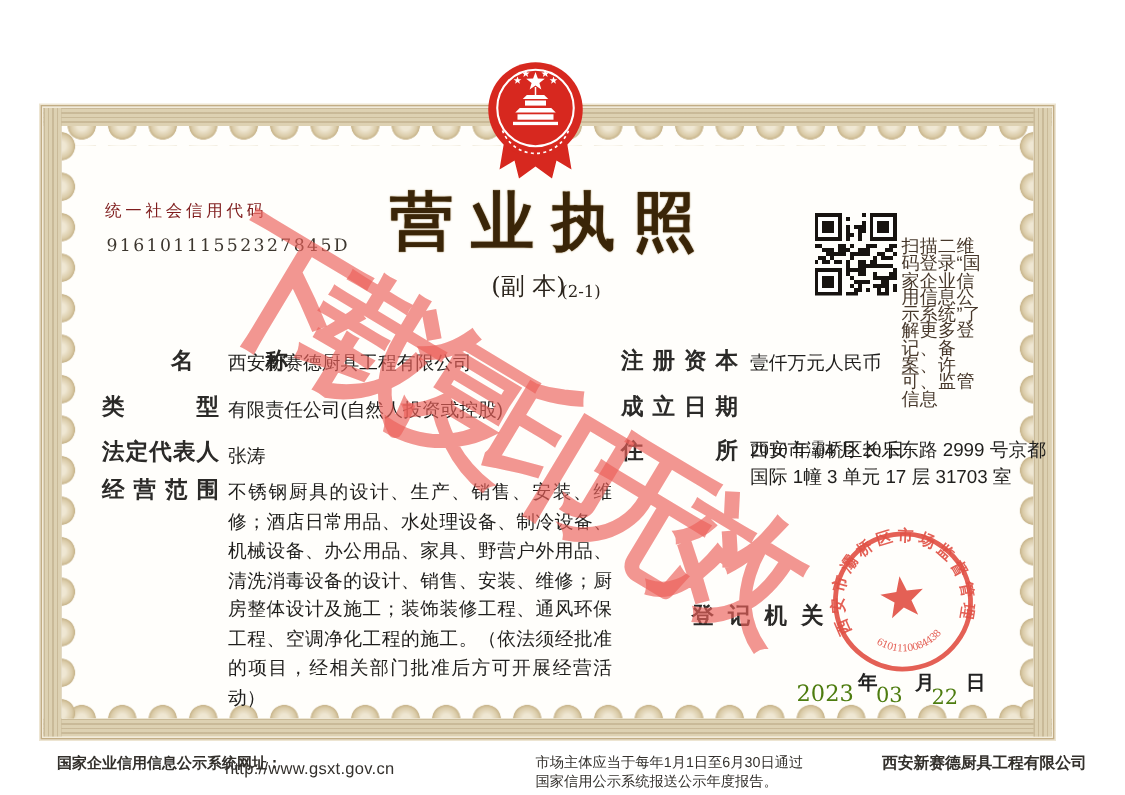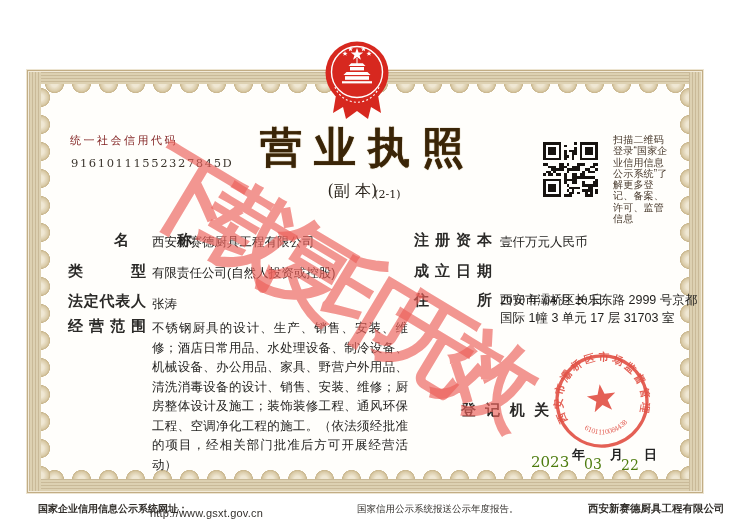--- a/index.html
+++ b/index.html
@@ -39,21 +39,21 @@
   .doc-title{left:248px;top:124px;width:232px;text-align:left;
     font-family:"DejaVu Serif",serif;font-weight:700;font-size:42px;line-height:48px;
     letter-spacing:12px;padding-left:12px;box-sizing:border-box;color:#3a2508;
     text-shadow:0 0 1px #6b4a12;}
   .doc-sub{left:248px;top:181px;width:232px;text-align:center;color:#2b241c;
     font-family:"DejaVu Serif",serif;font-size:16px;}
   .doc-sub .idx{font-size:11px;position:relative;top:2px;margin-left:-3px;}
 
   .qr{left:543px;top:142px;width:55px;height:55px;}
   .qr svg{display:block;shape-rendering:crispEdges;}
-  .qr-caption{left:601px;top:134px;width:58px;font-size:10px;line-height:11.3px;color:#46372a;letter-spacing:.2px;margin-left:12px;}
+  .qr-caption{left:601px;top:159px;width:58px;font-size:12px;line-height:11.3px;color:#46372a;letter-spacing:.2px;}
 
   
   .flabel{font-size:15px;font-weight:600;color:#2b2a28;text-align:justify;text-align-last:justify;}
   .fvalue{font-size:12.5px;color:#1f1e1c;line-height:19.5px;}
   .lbl-l{left:68px;width:78px;}
   .lbl-r{left:414px;width:78px;}
   .val-serif{font-family:"Liberation Serif",serif;}
 
   .reg-label{left:461px;top:401px;width:88px;font-size:15px;font-weight:600;color:#2b2a28;text-align:justify;text-align-last:justify;}
   .date-num{font-family:"DejaVu Serif",serif;color:#4d7c0f;}
@@ -306,17 +306,18 @@
         <textPath href="#seal-bottom-arc" startOffset="2" textLength="48">6101110084438</textPath>
       </text>
     </svg>
   </div>
 
   <div class="abs watermark">下载复印无效</div>
 
   <div class="abs foot foot-site-label">国家企业信用信息公示系统网址：</div>
   <div class="abs foot foot-site-url">http://www.gsxt.gov.cn</div>
   <div class="abs foot foot-notice">
+    <div>市场主体应当于每年1月1日至6月30日通过</div>
     <div>国家信用公示系统报送公示年度报告。</div>
   </div>
   <div class="abs foot foot-producer">西安新赛德厨具工程有限公司</div>
 
 </div>
 
 </body></html>

